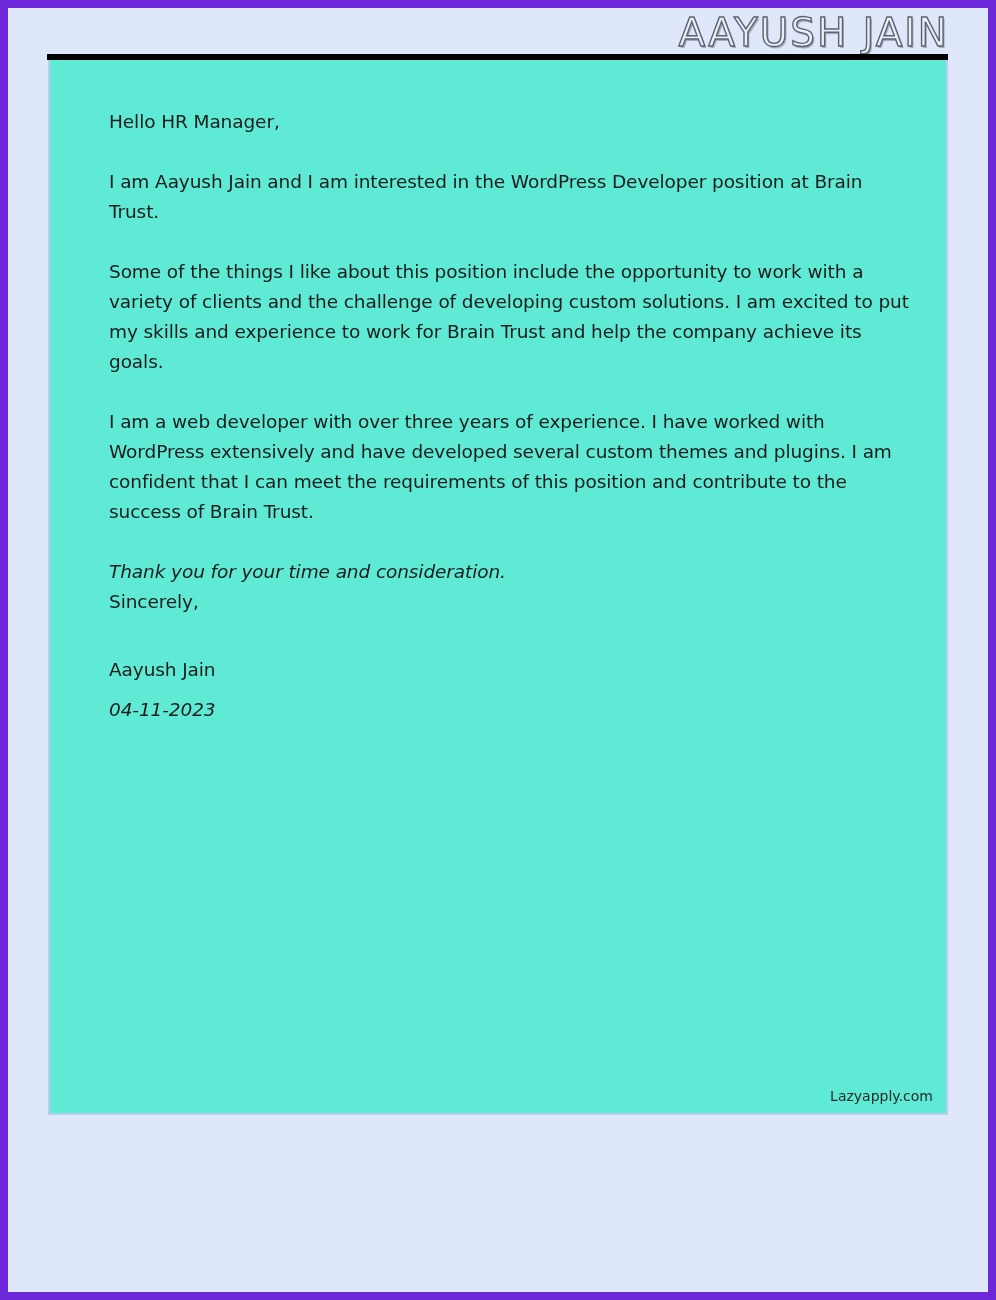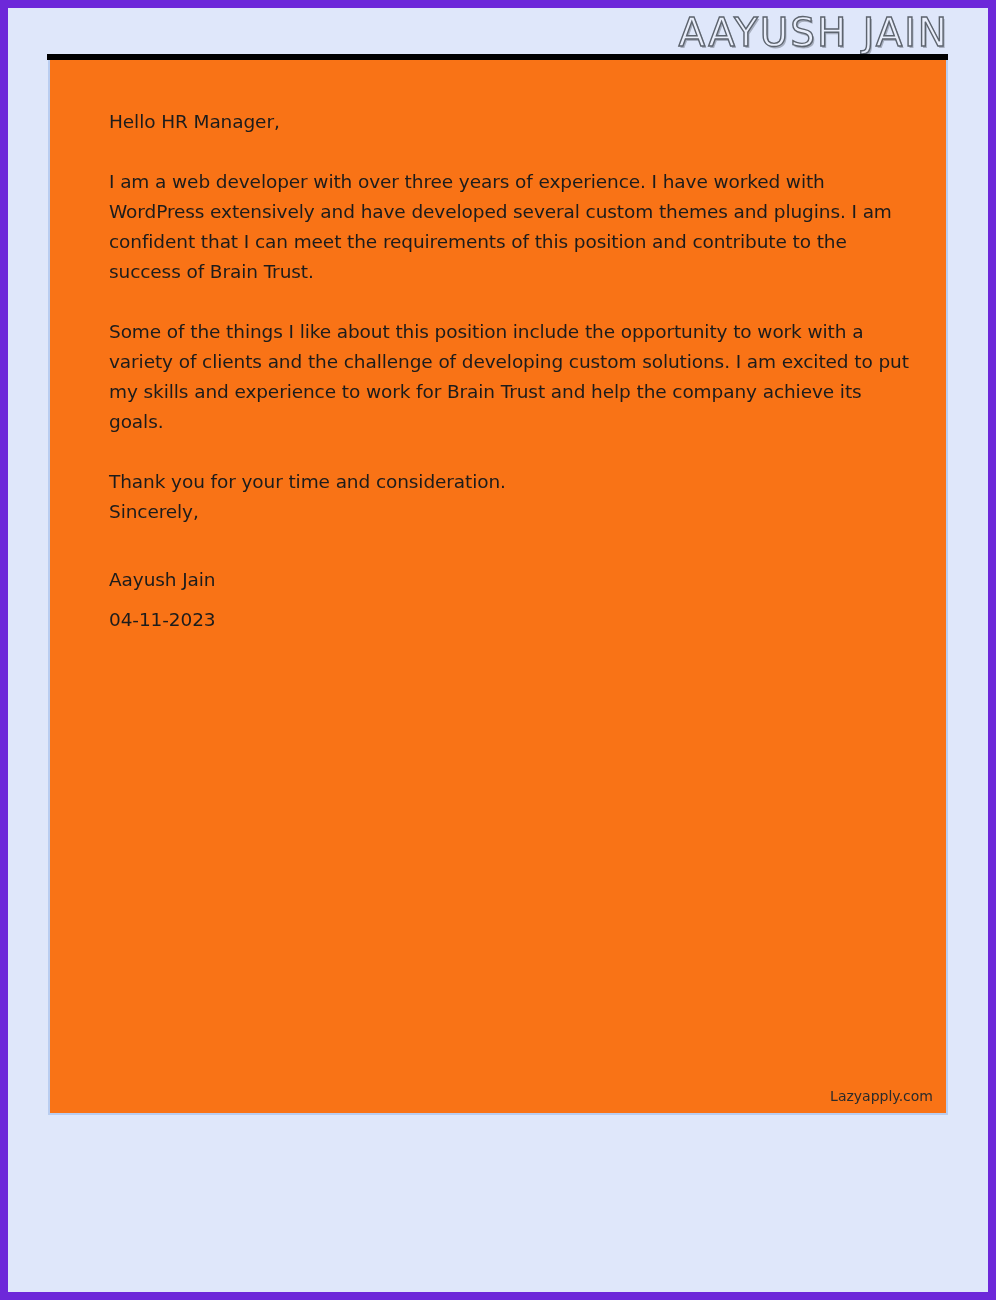--- a/index.html
+++ b/index.html
@@ -60,21 +60,21 @@
     background: #000000;
   }
 
   
   .sheet {
     position: absolute;
     left: 40px;
     top: 52px;
     width: 900px;
     height: 1055px;
-    background: #f97316;
+    background: #5eead4;
     border-left: 2px solid #b9cdf0;
     border-right: 2px solid #b9cdf0;
     border-bottom: 2px solid #b9cdf0;
     box-sizing: border-box;
   }
 
   .letter-body {
     position: absolute;
     left: 59px;
     top: 47px;
@@ -82,21 +82,21 @@
   }
 
   .letter-body p {
     margin: 0 0 30px 0;
     font-family: "DejaVu Sans", sans-serif;
     font-size: 18.5px;
     line-height: 30px;
     color: #1c1c1c;
     letter-spacing: -0.1px;
   }
-  .letter-body p:last-of-type { margin-bottom: 0; }
+  .letter-body p:last-of-type { margin-bottom: 0; font-style: italic; }
 
   .sign-block p { margin-bottom: 0; }
   .sign-name { margin-bottom: 0 !important; }
   .sign-date {
     font-family: "DejaVu Sans", sans-serif;
     font-size: 18.5px;
     line-height: 30px;
     color: #1a73e8;
     margin: 10px 0 0 0 !important;
   }
@@ -124,24 +124,25 @@
   </div>
 
   <div class="header-rule"></div>
 
   <div class="sheet">
 
     <div class="letter-body">
 
       <p>Hello HR Manager,</p>
 
+      <p>I am Aayush Jain and I am interested in the WordPress Developer position at Brain Trust.</p>
+
+      <p>Some of the things I like about this position include the opportunity to work with a variety of clients and the challenge of developing custom solutions. I am excited to put my skills and experience to work for Brain Trust and help the company achieve its goals.</p>
 
       <p>I am a web developer with over three years of experience. I have worked with WordPress extensively and have developed several custom themes and plugins. I am confident that I can meet the requirements of this position and contribute to the success of Brain Trust.</p>
-
-      <p>Some of the things I like about this position include the opportunity to work with a variety of clients and the challenge of developing custom solutions. I am excited to put my skills and experience to work for Brain Trust and help the company achieve its goals.</p>
 
 
       <p>Thank you for your time and consideration.</p>
 
       <div class="sign-block">
         <p style="margin-bottom:38px;">Sincerely,</p>
         <p class="sign-name">Aayush Jain</p>
         <p class="sign-date">04-11-2023</p>
       </div>
 

